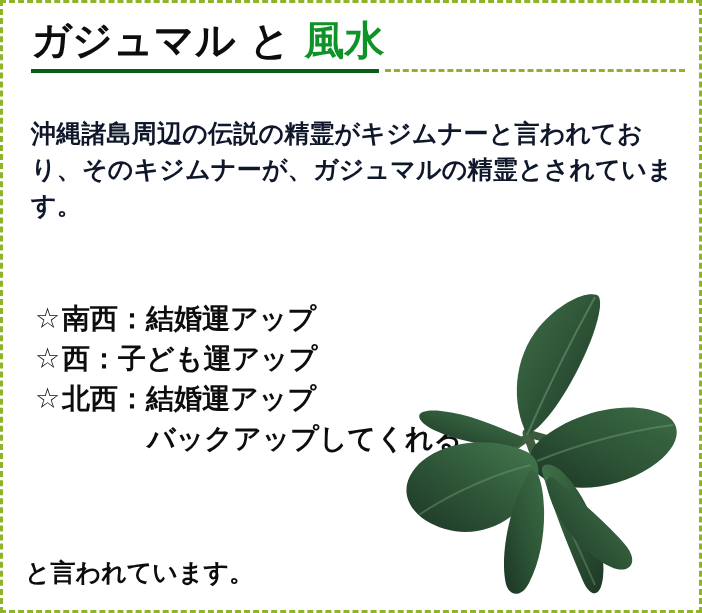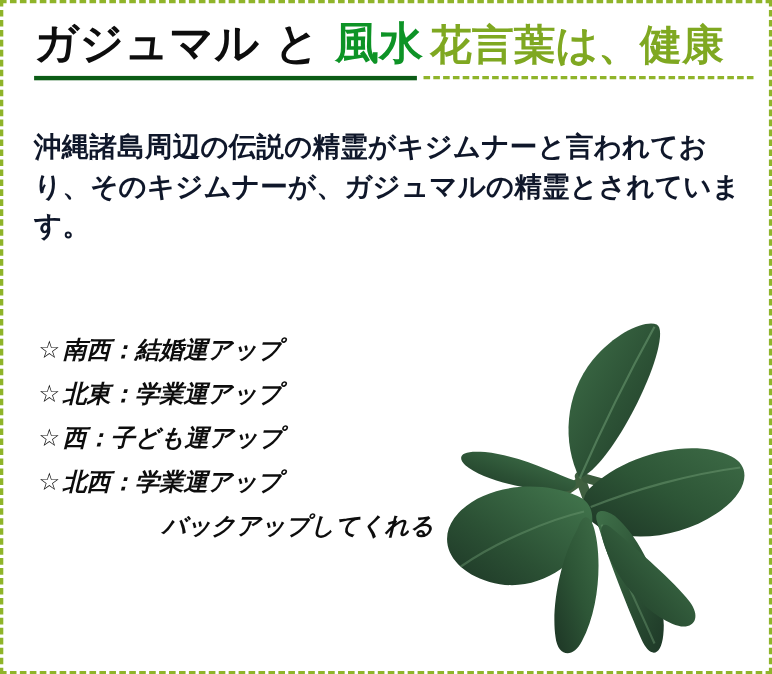--- a/index.html
+++ b/index.html
@@ -100,26 +100,25 @@
   #direction-list {
     position: absolute;
     left: 32px;
     top: 296px;
     width: 420px;
     list-style: none;
     margin: 0;
     padding: 0;
   }
   #direction-list li {
-    font-size: 22px;
+    font-size: 28px;
     line-height: 40px;
     font-weight: bold;
     color: #0d0d0d;
     white-space: nowrap;
-    font-style: italic;
   }
   .star-glyph {
     display: inline-block;
     margin-right: 2px;
   }
   .wrap-line {
     display: block;
     padding-left: 112px;
     white-space: nowrap;
   }
@@ -150,41 +149,40 @@
 <body>
 
 <div id="card">
 
   <div id="heading-row">
 
     <div class="title-main"><span>ガジュマル と </span><span class="kanji-green">風水</span></div>
 
     <div class="rule-solid"></div>
 
-    <div class="title-sub">花言葉は、健康</div>
 
     <div class="rule-dashed"></div>
   </div>
 
   <p id="para-1" class="para">沖縄諸島周辺の伝説の精霊がキジムナーと言われており、そのキジムナーが、ガジュマルの精霊とされています。</p>
 
 
   <ul id="direction-list">
 
     <li><span class="star-glyph">☆</span><span>南西：結婚運アップ</span></li>
 
-    <li><span class="star-glyph">☆</span><span>北東：学業運アップ</span></li>
 
     <li><span class="star-glyph">☆</span><span>西：子ども運アップ</span></li>
 
-    <li><span class="star-glyph">☆</span><span>北西：学業運アップ</span>
+    <li><span class="star-glyph">☆</span><span>北西：結婚運アップ</span>
       <span class="wrap-line">バックアップしてくれる</span>
     </li>
   </ul>
 
+  <div id="closing-line">と言われています。</div>
 
   <div id="plant-photo">
     <svg width="282" height="312" viewBox="0 0 282 312" xmlns="http://www.w3.org/2000/svg">
       <defs>
         <linearGradient id="lgA" x1="0" y1="0" x2="1" y2="1">
           <stop offset="0%" stop-color="#3f7049"></stop>
           <stop offset="55%" stop-color="#2c5135"></stop>
           <stop offset="100%" stop-color="#1e3827"></stop>
         </linearGradient>
         <linearGradient id="lgB" x1="1" y1="0" x2="0" y2="1">

